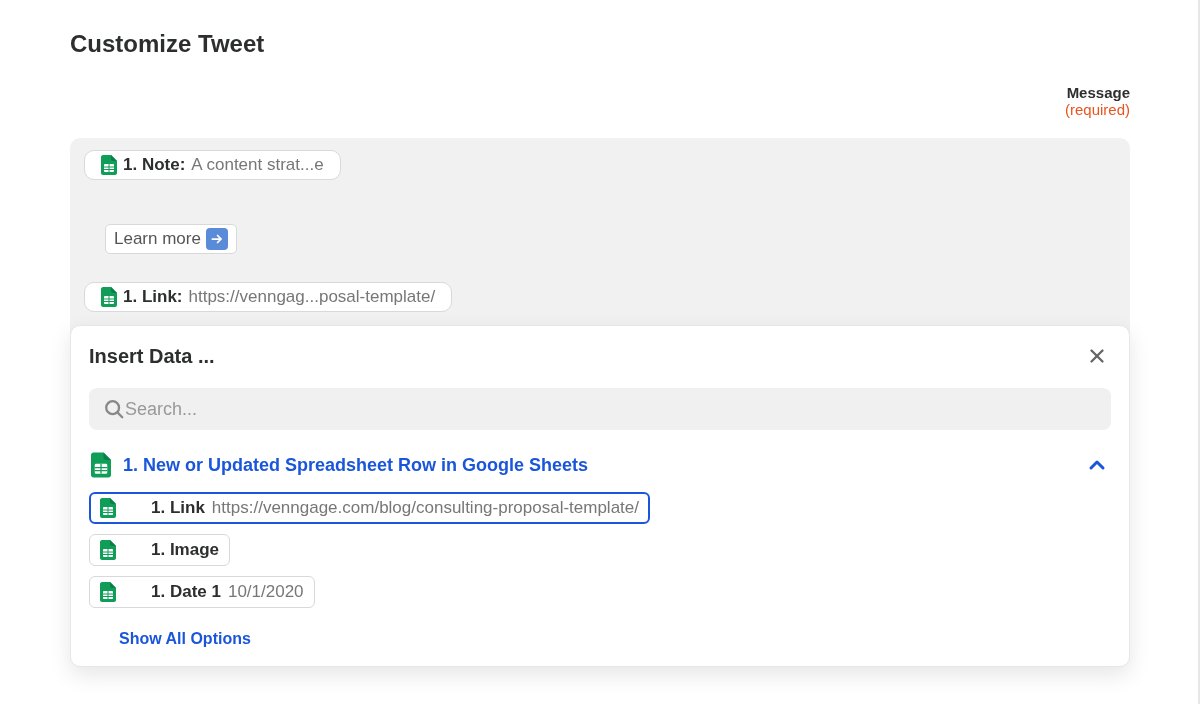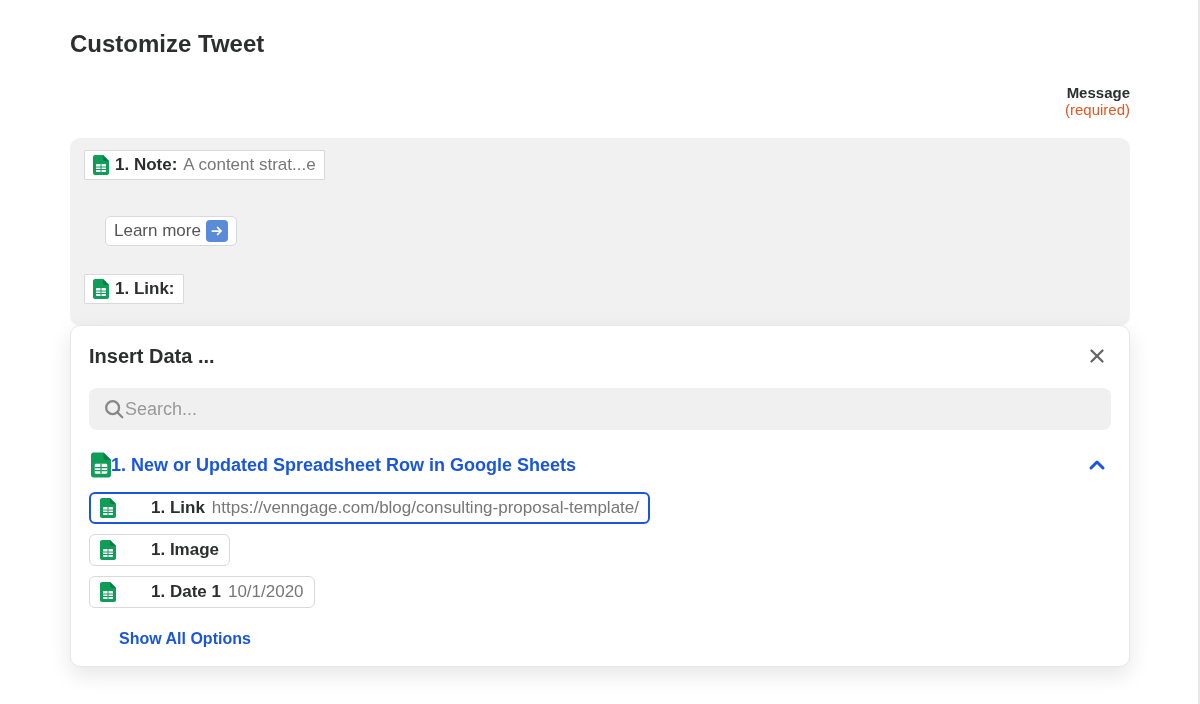--- a/index.html
+++ b/index.html
@@ -44,26 +44,26 @@
       background: #f1f1f1;
       border-radius: 10px;
       padding: 12px 14px 14px 14px;
       min-height: 180px;
     }
     .pill {
       display: inline-flex;
       align-items: center;
       background: #fff;
       border: 1px solid #d9d9d9;
-      border-radius: 1px;
-      padding: 4px 8px;
+      border-radius: 10px;
+      padding: 4px 16px;
       gap: 6px;
       font-size: 17px;
       color: #2d2e2e;
-      margin-bottom: 8px;
+      margin-bottom: 16px;
     }
     .pill .bold {
       font-weight: 700;
     }
     .pill .muted {
       color: #777;
     }
     .learn-more-wrap {
       margin-top: 28px;
       margin-bottom: 28px;
@@ -152,21 +152,21 @@
     .source-row {
       display: flex;
       align-items: center;
       justify-content: space-between;
       margin-bottom: 14px;
       padding: 0 2px;
     }
     .source-left {
       display: flex;
       align-items: center;
-      gap: 0;
+      gap: 12px;
     }
     .source-title {
       color: #1a56db;
       font-weight: 700;
       font-size: 18px;
     }
     .chevron-up {
       color: #1a56db;
       display: flex;
     }
@@ -257,20 +257,21 @@
       <span class="pill">
         <span class="sheet-icon">
           <svg width="16" height="20" viewBox="0 0 16 20">
               <path fill="#0F9D58" d="M10 0H2C1 0 0 1 0 2v16c0 1 1 2 2 2h12c1 0 2-1 2-2V6l-6-6z"></path>
               <path fill="#087F46" d="M10 0v4c0 1 1 2 2 2h4L10 0z"></path>
               <rect x="3" y="9" width="10" height="8" rx="1" fill="#fff"></rect>
               <path stroke="#0F9D58" stroke-width="1" d="M3 12h10M3 14.5h10M8 9v8"></path>
             </svg>
         </span>
         <span class="bold">1. Link: </span>
+        <span class="muted">https://venngag...posal-template/</span>
       </span>
     </div>
   </div>
 
   <div class="insert-panel">
     <div class="panel-header">
       <span class="panel-title">Insert Data ...</span>
       <span class="close-btn">
         <svg width="22" height="22" viewBox="0 0 24 24" fill="none" stroke="#666" stroke-width="2.5" stroke-linecap="round">
             <line x1="6" y1="6" x2="18" y2="18"></line>

